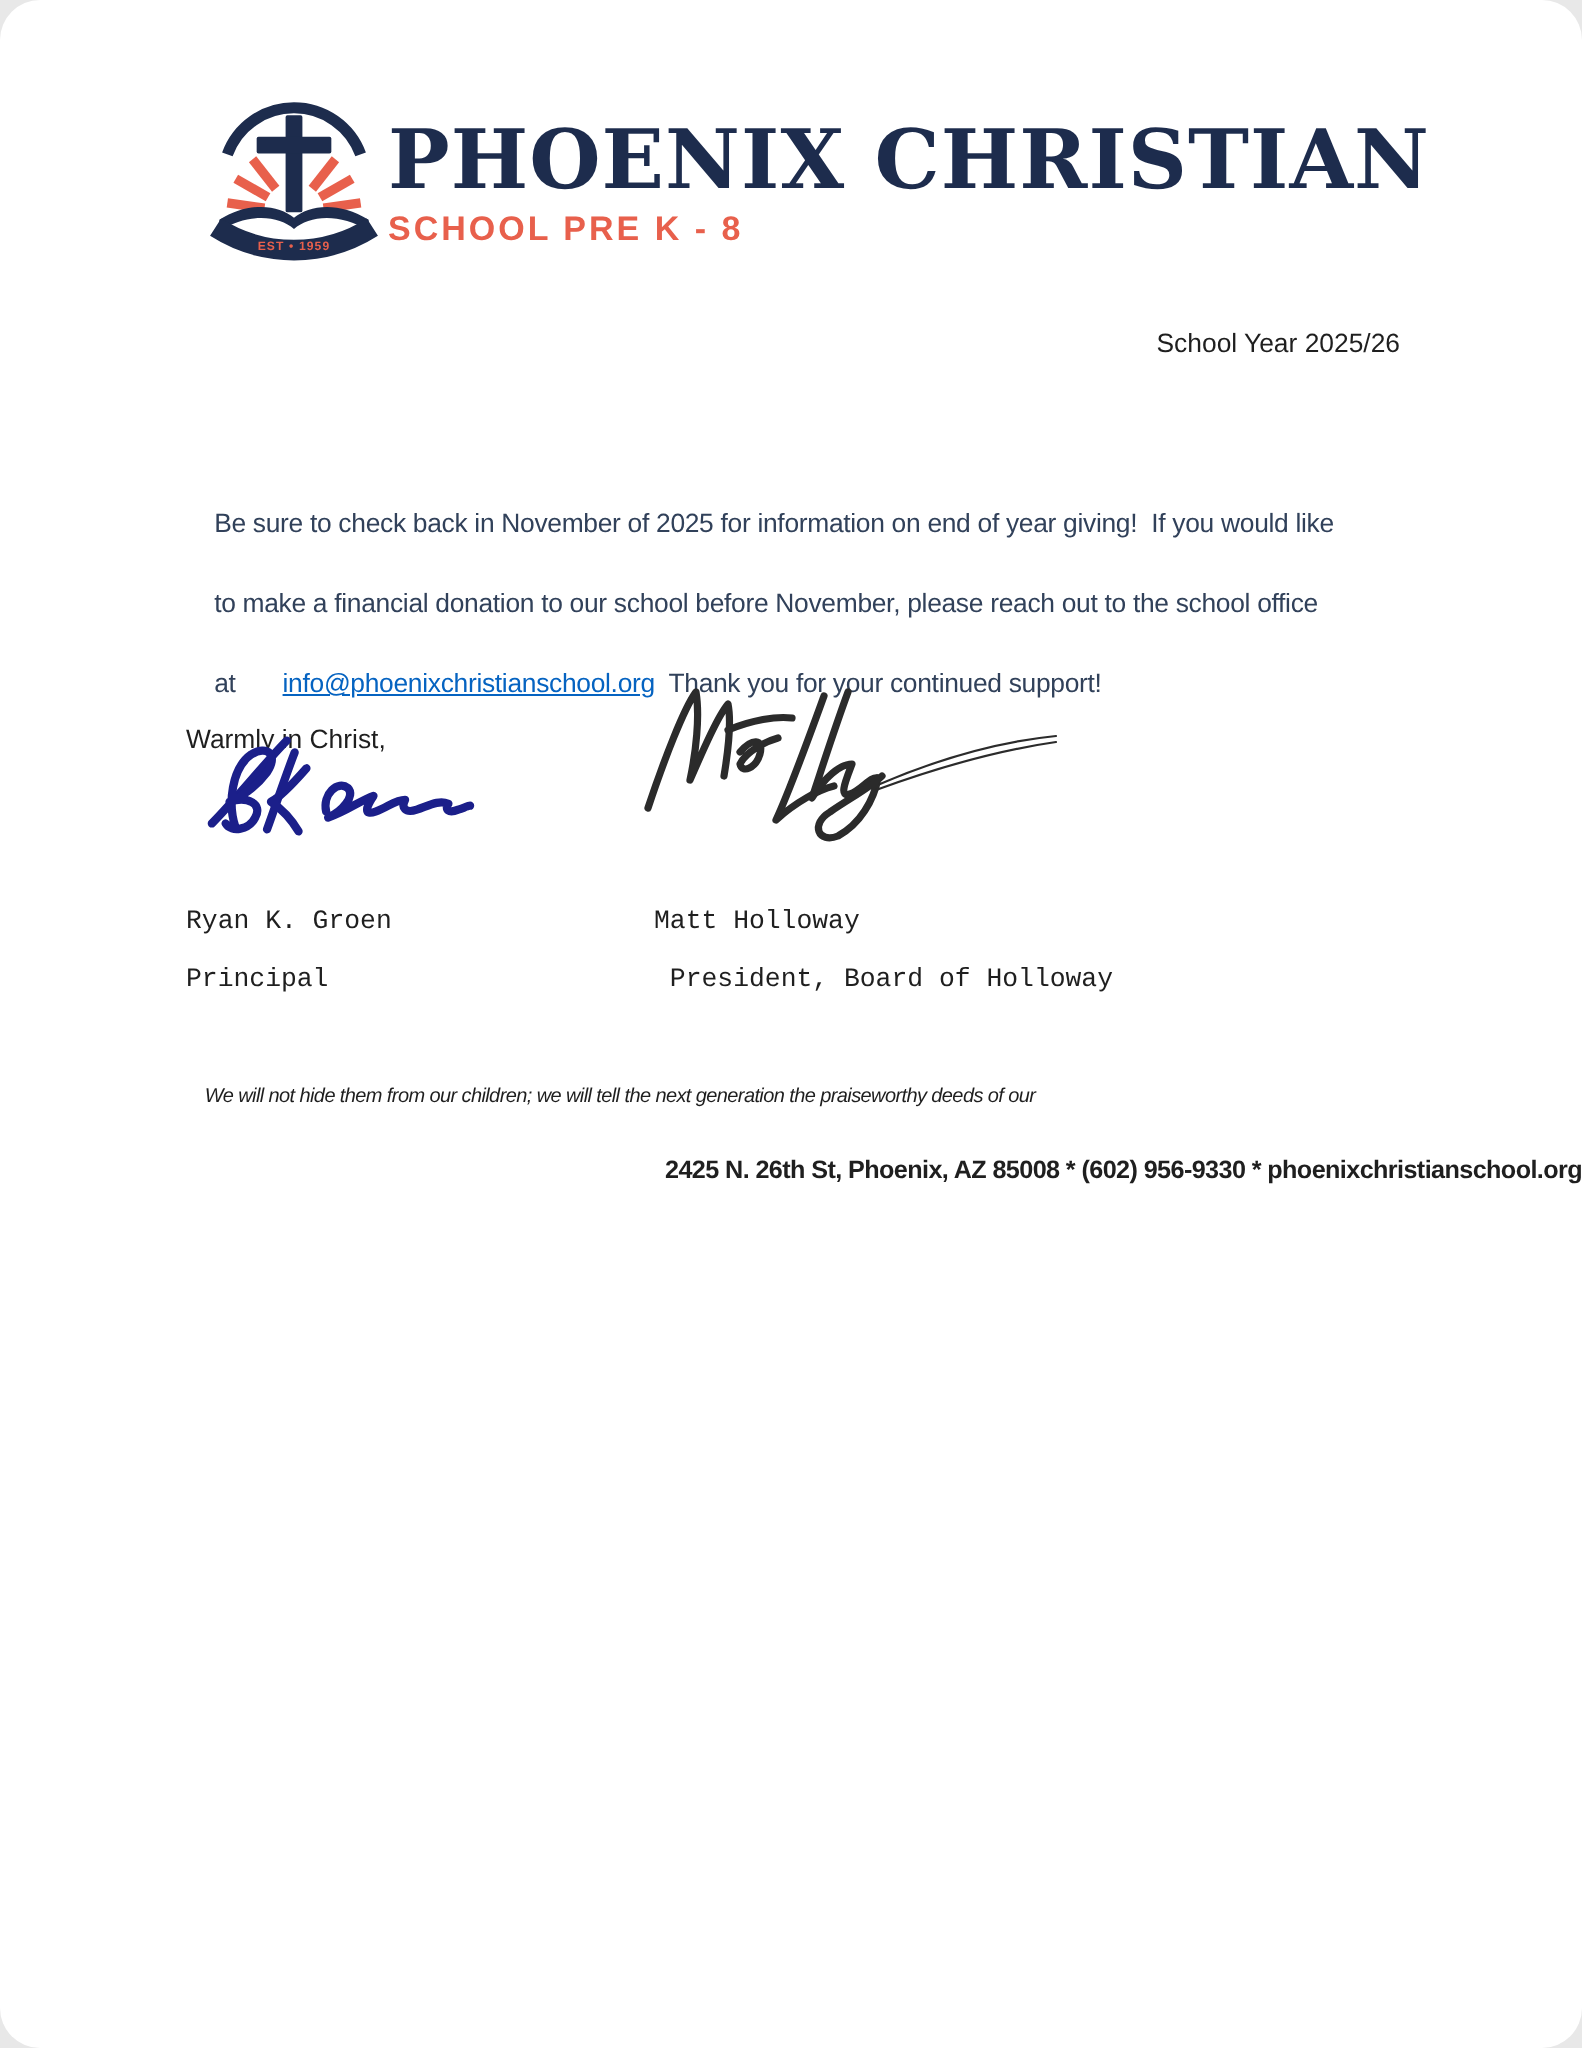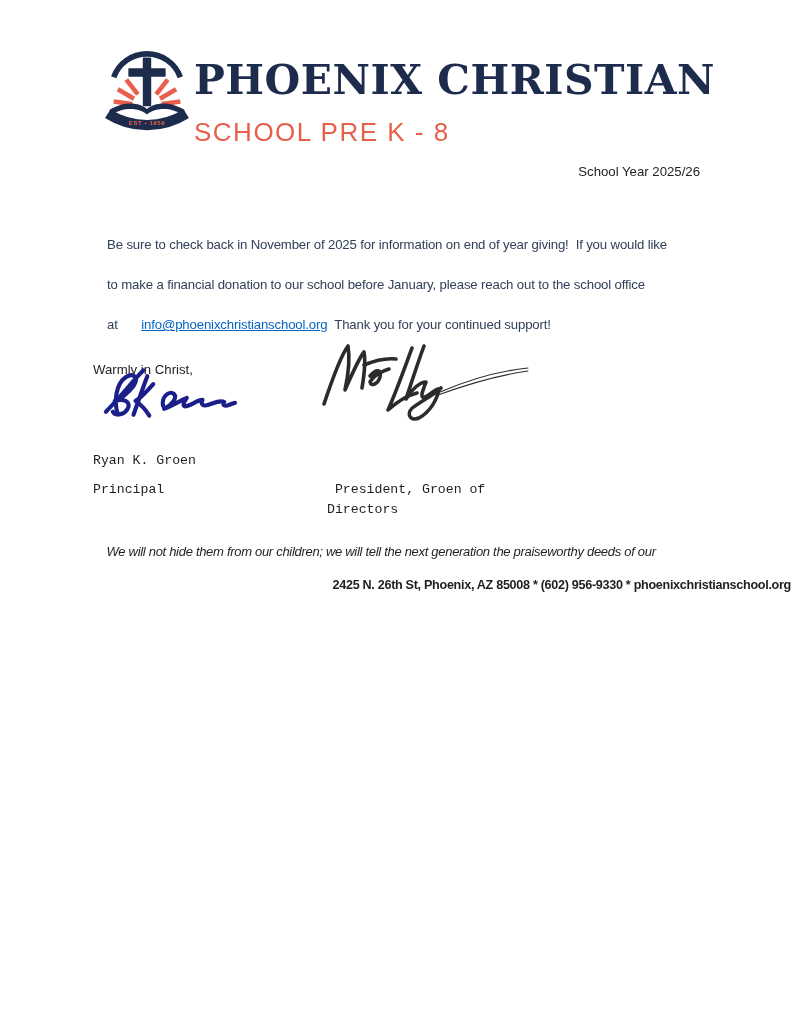--- a/index.html
+++ b/index.html
@@ -1,55 +1,56 @@
 <!DOCTYPE html>
 <html style="--logo_navy: #1d2c4d; --logo_coral: #e8604c; --body_text: #31415a; --ink_black: #1f1f1f; --link_blue: #0563c1; --signature_blue: #1b1f8a; --signature_black: #2b2b2b;"><head>
 <meta charset="utf-8">
 <style>
   html,body{margin:0;padding:0;background:#e8e8e8;}
   .page{
     position:relative; width:791px; height:1024px; margin:0 auto;
     background:#ffffff; overflow:hidden;
     font-family:"Liberation Sans", sans-serif;
     color:var(--ink_black,#1f1f1f);
+    border-radius:20px;
   }
   
   .emblem{position:absolute; left:91px; top:50px; width:112px; height:88px;}
   .navy-fill{fill:var(--logo_navy,#1d2c4d);}
   .navy-stroke{stroke:var(--logo_navy,#1d2c4d); fill:none;}
   .coral-stroke{stroke:var(--logo_coral,#e8604c); fill:none;}
   .banner-text{fill:var(--logo_coral,#e8604c); font-family:"Liberation Sans",sans-serif; font-weight:bold; font-size:6.5px; letter-spacing:.6px;}
   .logo-text{position:absolute; left:194px; top:60px; white-space:nowrap;}
   .logo-title{
     font-family:"DejaVu Serif", serif; font-weight:800; font-size:41px; line-height:1;
     color:var(--logo_navy,#1d2c4d); letter-spacing:.5px;
   }
   .logo-subtitle{
-    margin-top:16px; font-weight:normal; font-size:26px; letter-spacing:1.5px;
+    margin-top:4px; font-weight:bold; font-size:17px; letter-spacing:1.5px;
     color:var(--logo_coral,#e8604c);
   }
   
   .txt{position:absolute; font-size:13.2px; line-height:20px; white-space:pre-wrap;}
   .school-year{right:91px; top:162px; text-align:center;}
   .salutation{left:93px; top:181px;}
-  .body-par{left:93px; top:202px; width:660px; color:var(--body_text,#31415a); letter-spacing:-0.15px;}
+  .body-par{left:93px; top:219px; width:660px; color:var(--body_text,#31415a); letter-spacing:-0.15px;}
   .body-par a{color:var(--link_blue,#0563c1); text-decoration:underline;margin-left:20px;}
   .closing{left:93px; top:316px;margin-top:44px;}
   .sig-svg{position:absolute;}
   .sig-ryan{left:100px; top:362px; width:138px; height:62px;}
   .sig-matt{left:318px; top:338px; width:212px; height:88px;}
   .sig-blue{stroke:var(--signature_blue,#1b1f8a); fill:none; stroke-linecap:round; stroke-linejoin:round;}
   .sig-black{stroke:var(--signature_black,#2b2b2b); fill:none; stroke-linecap:round; stroke-linejoin:round;}
   .sig-row{position:absolute; left:93px; display:flex; font-size:13.2px; line-height:20px;}
   .names-row{top:451px;}
   .titles-row{top:480px;}
   .sig-col{width:234px; white-space:pre-wrap;font-family:Liberation Mono, monospace;}
   .scripture{
     left:90px; top:509px; width:640px;
-    font-style:italic; font-size:13px; line-height:19.5px; letter-spacing:-0.3px;
+    font-style:italic; font-size:10px; line-height:19.5px; letter-spacing:-0.3px;
     color:var(--ink_black,#1f1f1f);
   }
   .footer-line{
     position:absolute; left:0; top:578px; width:791px; text-align:right;
     font-size:12.6px; font-weight:600; letter-spacing:-0.3px;
   }
 </style>
 </head>
 <body>
 
@@ -83,21 +84,21 @@
       <div class="logo-title">PHOENIX CHRISTIAN</div>
       <div class="logo-subtitle">SCHOOL PRE K - 8</div>
     </div>
   </div>
 
   <div class="txt school-year">School Year 2025/26</div>
 
 
   <p class="txt body-par">
     <span>Be sure to check back in November of 2025 for information on end of year giving!  If you would like</span><br>
-    <span>to make a financial donation to our school before January, please reach out to the school office</span><br>
+    <span>to make a financial donation to our school before November, please reach out to the school office</span><br>
     <span>at </span><a href="#">info@phoenixchristianschool.org</a><span>  Thank you for your continued support!</span>
   </p>
 
   <div class="txt closing">Warmly in Christ,</div>
 
   <svg class="sig-svg sig-ryan" viewBox="0 0 140 62" aria-hidden="true">
     <g class="sig-blue" stroke-width="4.2">
       <path d="M6,50 C18,38 34,18 44,8"></path>
       <path d="M18,52 C14,40 16,22 26,15 C34,10 40,15 34,24 C28,32 20,37 15,39 C24,36 32,40 28,47 C25,53 16,55 13,50"></path>
       <path d="M48,14 C43,27 38,42 34,53"></path>
@@ -116,24 +117,25 @@
       <path d="M121,51 C119,62 112,74 101,80 C91,84 87,74 97,68 C107,61 117,56 123,50"></path>
     </g>
     <g class="sig-black" stroke-width="1.1">
       <path d="M122,54 C150,42 180,33 210,30"></path>
       <path d="M120,57 C150,46 182,37 210,33"></path>
     </g>
   </svg>
 
   <div class="sig-row names-row">
     <div class="sig-col">Ryan K. Groen</div>
+    <div class="sig-col">Matt Holloway</div>
   </div>
   <div class="sig-row titles-row">
     <div class="sig-col">Principal</div>
-    <div class="sig-col"> President, Groen of Directors</div>
+    <div class="sig-col"> President, Board of Holloway</div>
   </div>
 
   <p class="txt scripture">
     <span> We will not hide them from our children; we will tell the next generation the praiseworthy deeds of our</span><br>
   </p>
 
   <div class="footer-line">2425 N. 26th St, Phoenix, AZ 85008 * (602) 956-9330 * phoenixchristianschool.org</div>
 
 </div>
 

